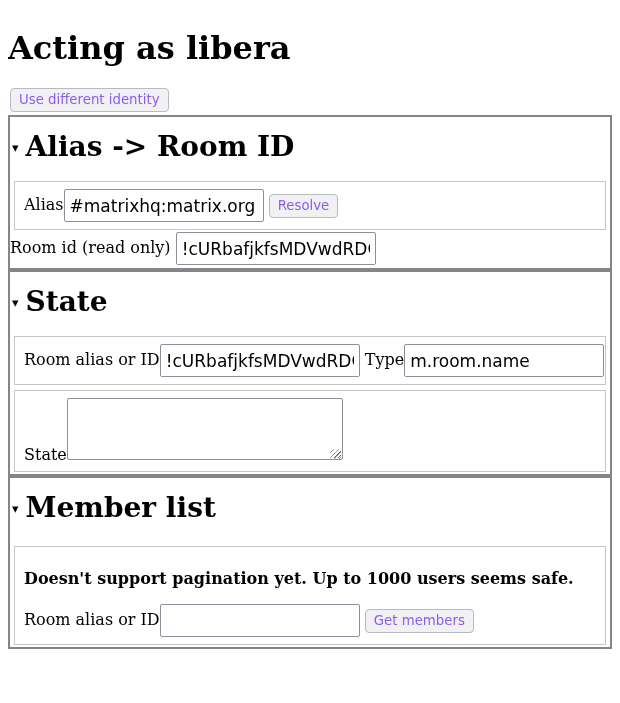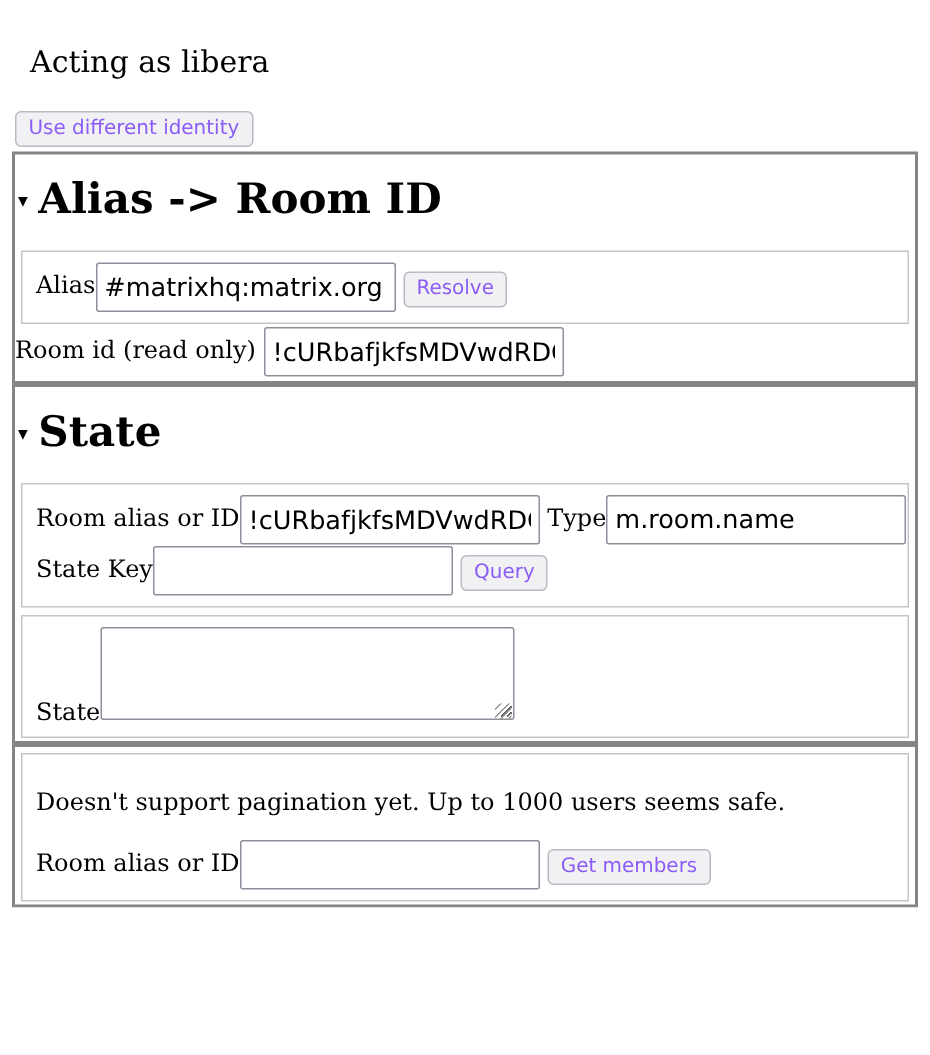--- a/index.html
+++ b/index.html
@@ -5,23 +5,23 @@
   * { box-sizing: content-box; }
   html, body { background: #ffffff; }
   body {
     margin: 8px;
     width: 604px;
     font-family: "DejaVu Serif", serif;
     font-size: 16px;
     color: #000;
   }
   h1.page-title {
-    font-size: 20px;
-    font-weight: normal;
-    margin: 21px 0 21px 12px;
+    font-size: 32px;
+    font-weight: bold;
+    margin: 21px 0 21px 0;
     letter-spacing: 0;
   }
   .toolbar { margin: 0 0 3px 2px; }
   button.btn {
     display: inline-block;
     font-family: "DejaVu Sans", sans-serif;
     font-size: 13.3px;
     line-height: 16px;
     color: #8b5cf6;
     background: #f1f1f4;
@@ -88,21 +88,21 @@
   .resize-handle {
     position: absolute;
     right: 2px;
     bottom: 4px;
     width: 11px;
     height: 11px;
     background: repeating-linear-gradient(135deg, transparent 0 2.5px, #9a9a9a 2.5px 3.5px);
     pointer-events: none;
   }
   .btn-row { margin: 3px 0 0 0; }
-  p.note { margin: 16px 0 16px 0; }
+  p.note { margin: 16px 0 16px 0; font-weight: bold; }
   label { color: #000; }
 </style>
 </head>
 <body>
 
 <h1 class="page-title">Acting as libera</h1>
 
 <div class="toolbar">
   <button class="btn">Use different identity</button>
 </div>
@@ -116,25 +116,27 @@
   </fieldset>
   <div class="plain-row"><span>Room id (read only)</span> <input class="txt" type="text" value="!cURbafjkfsMDVwdRDQ:matrix." style=""></div>
 </div>
 
 <div class="section">
   <div class="summary">
     <span class="tri">▾</span><span class="h2">State</span>
   </div>
   <fieldset class="inner">
     <div class="row"><label>Room alias or ID</label><input class="txt" type="text" value="!cURbafjkfsMDVwdRDQ:matrix." style=""> <label>Type</label><input class="txt" type="text" value="m.room.name" style=""></div>
-    <div class="row"><label>State Key</label><input class="txt" type="text" value="" style=""> <button class="btn">Query</button></div>
   </fieldset>
   <fieldset class="inner gap-top">
     <div class="row"><label>State</label><span class="ta-wrap"><textarea class="state-ta" style=""></textarea><span class="resize-handle"></span></span></div>
   </fieldset>
 </div>
 
 <div class="section">
+  <div class="summary">
+    <span class="tri">▾</span><span class="h2">Member list</span>
+  </div>
   <fieldset class="inner gap-top-sm">
     <p class="note">Doesn't support pagination yet. Up to 1000 users seems safe.</p>
     <div class="row"><label>Room alias or ID</label><input class="txt" type="text" value="" style=""> <button class="btn">Get members</button></div>
   </fieldset>
 </div>
 
 </body></html>

